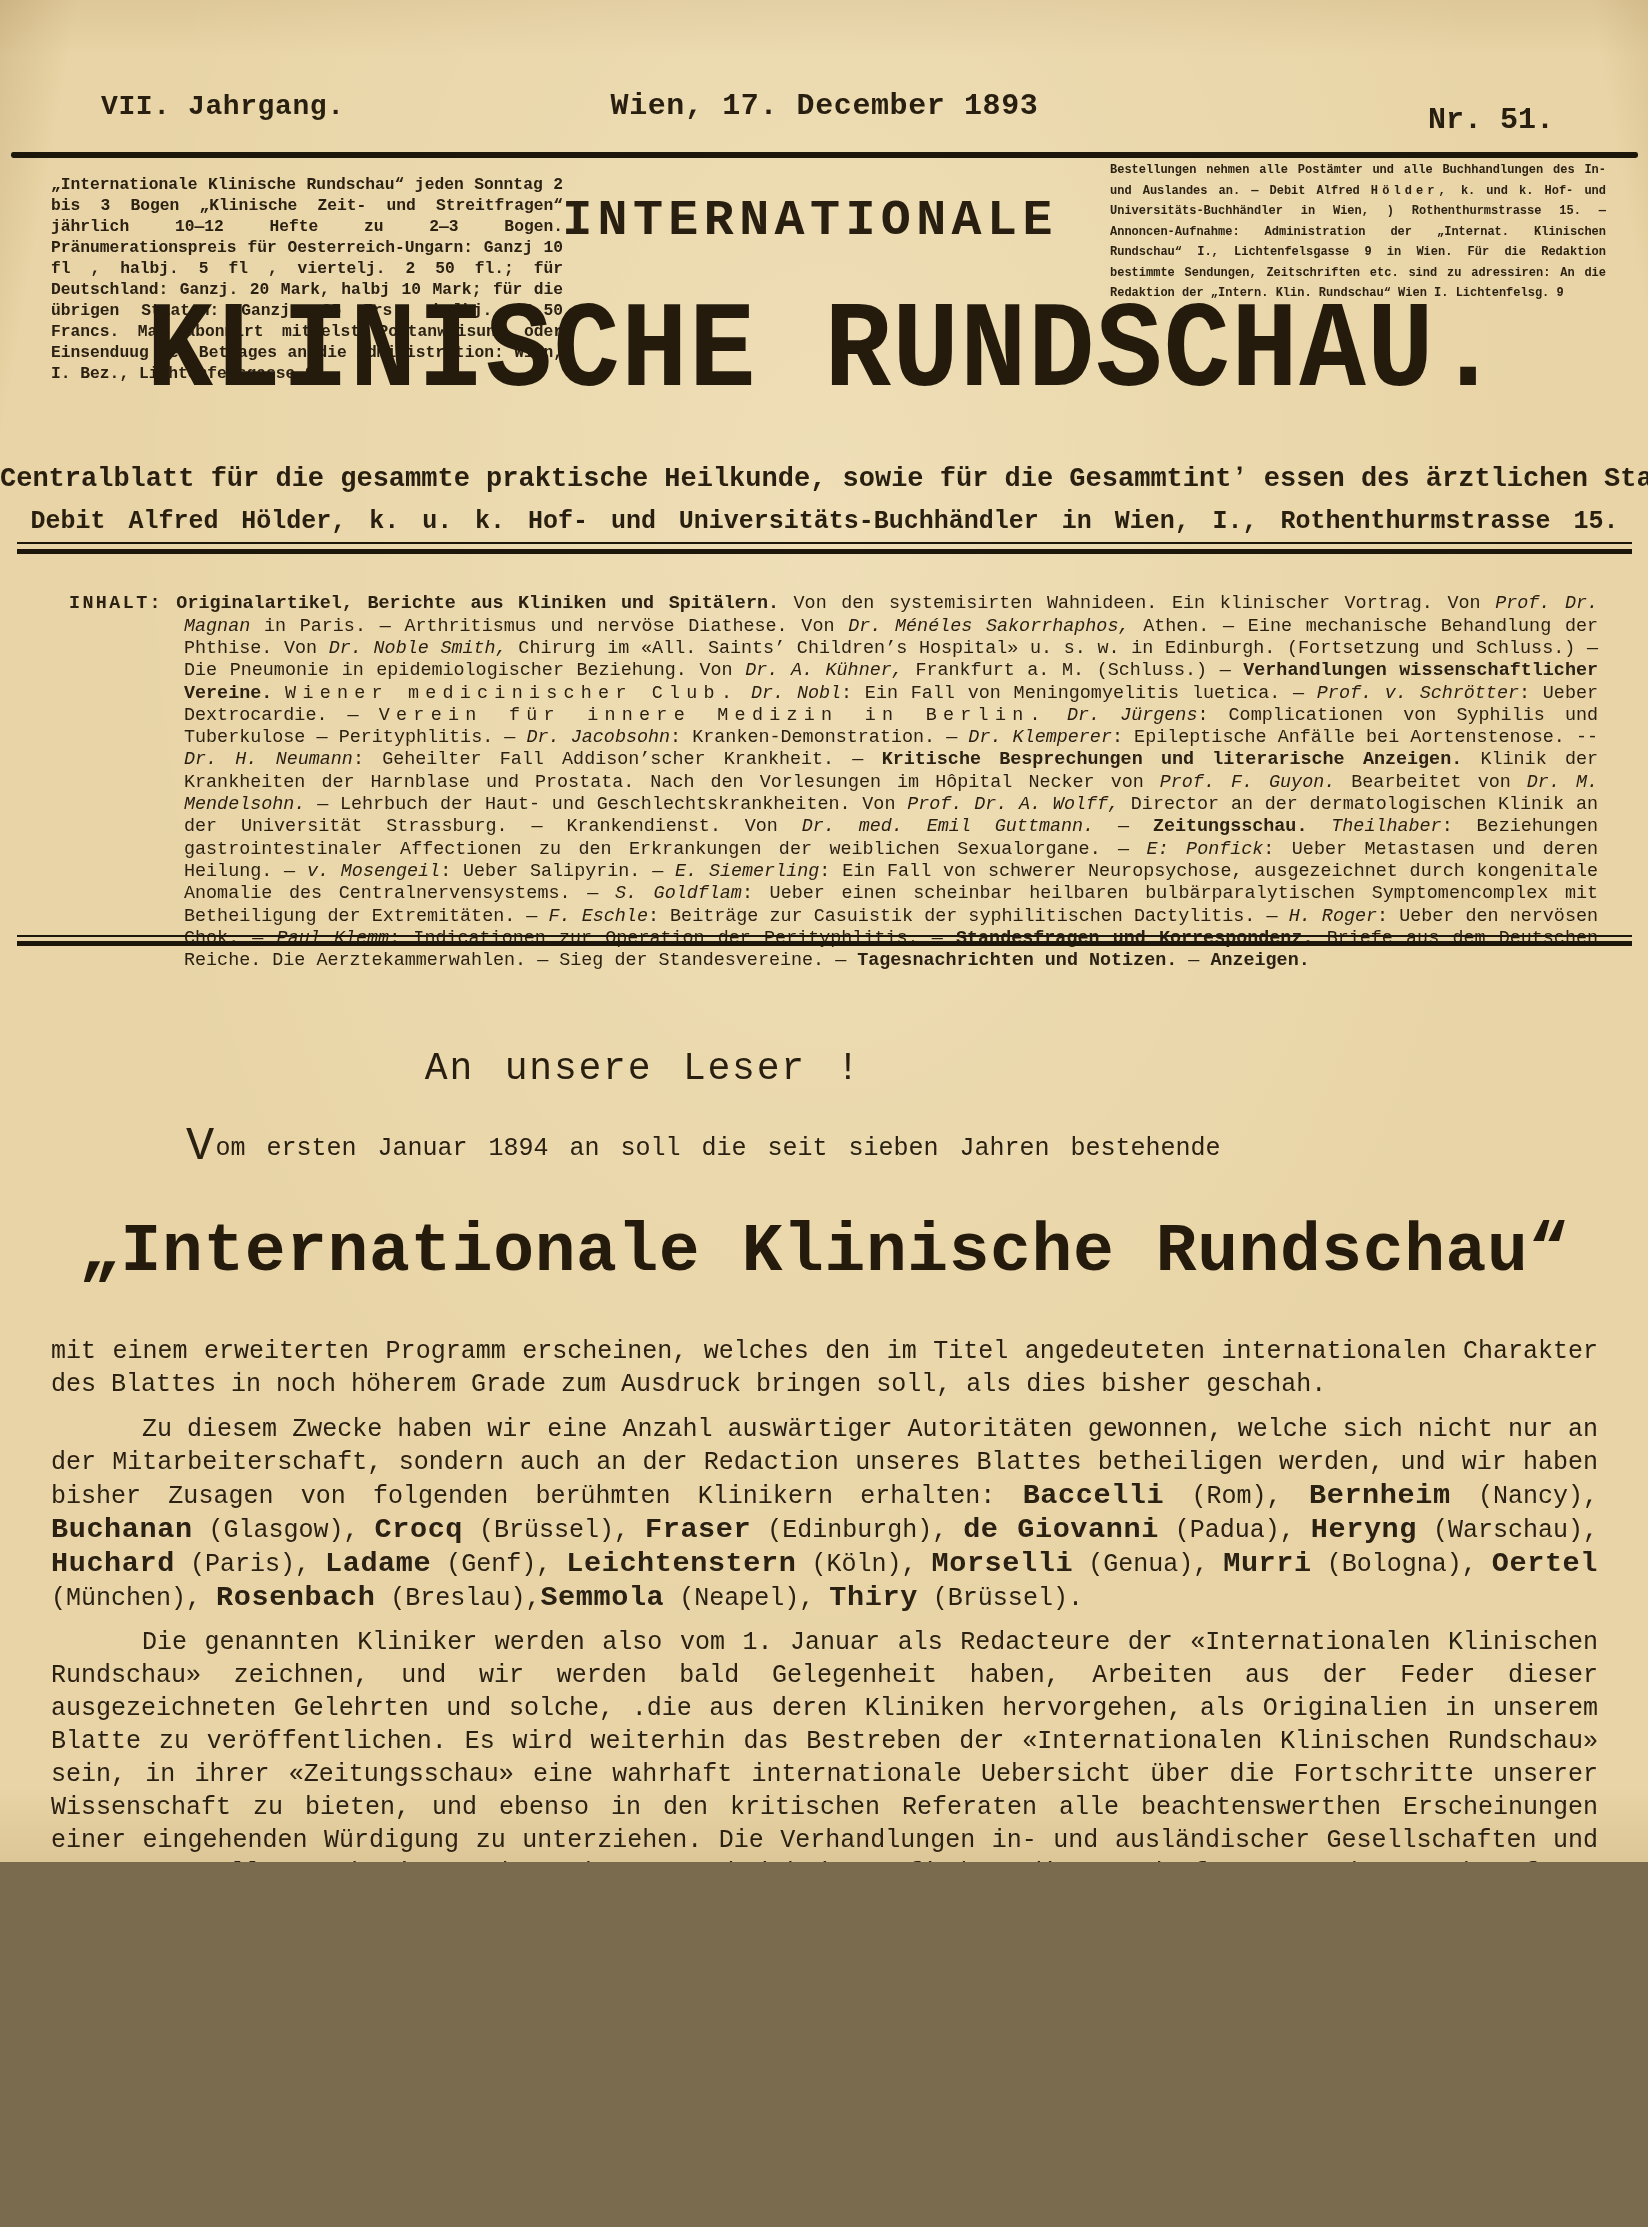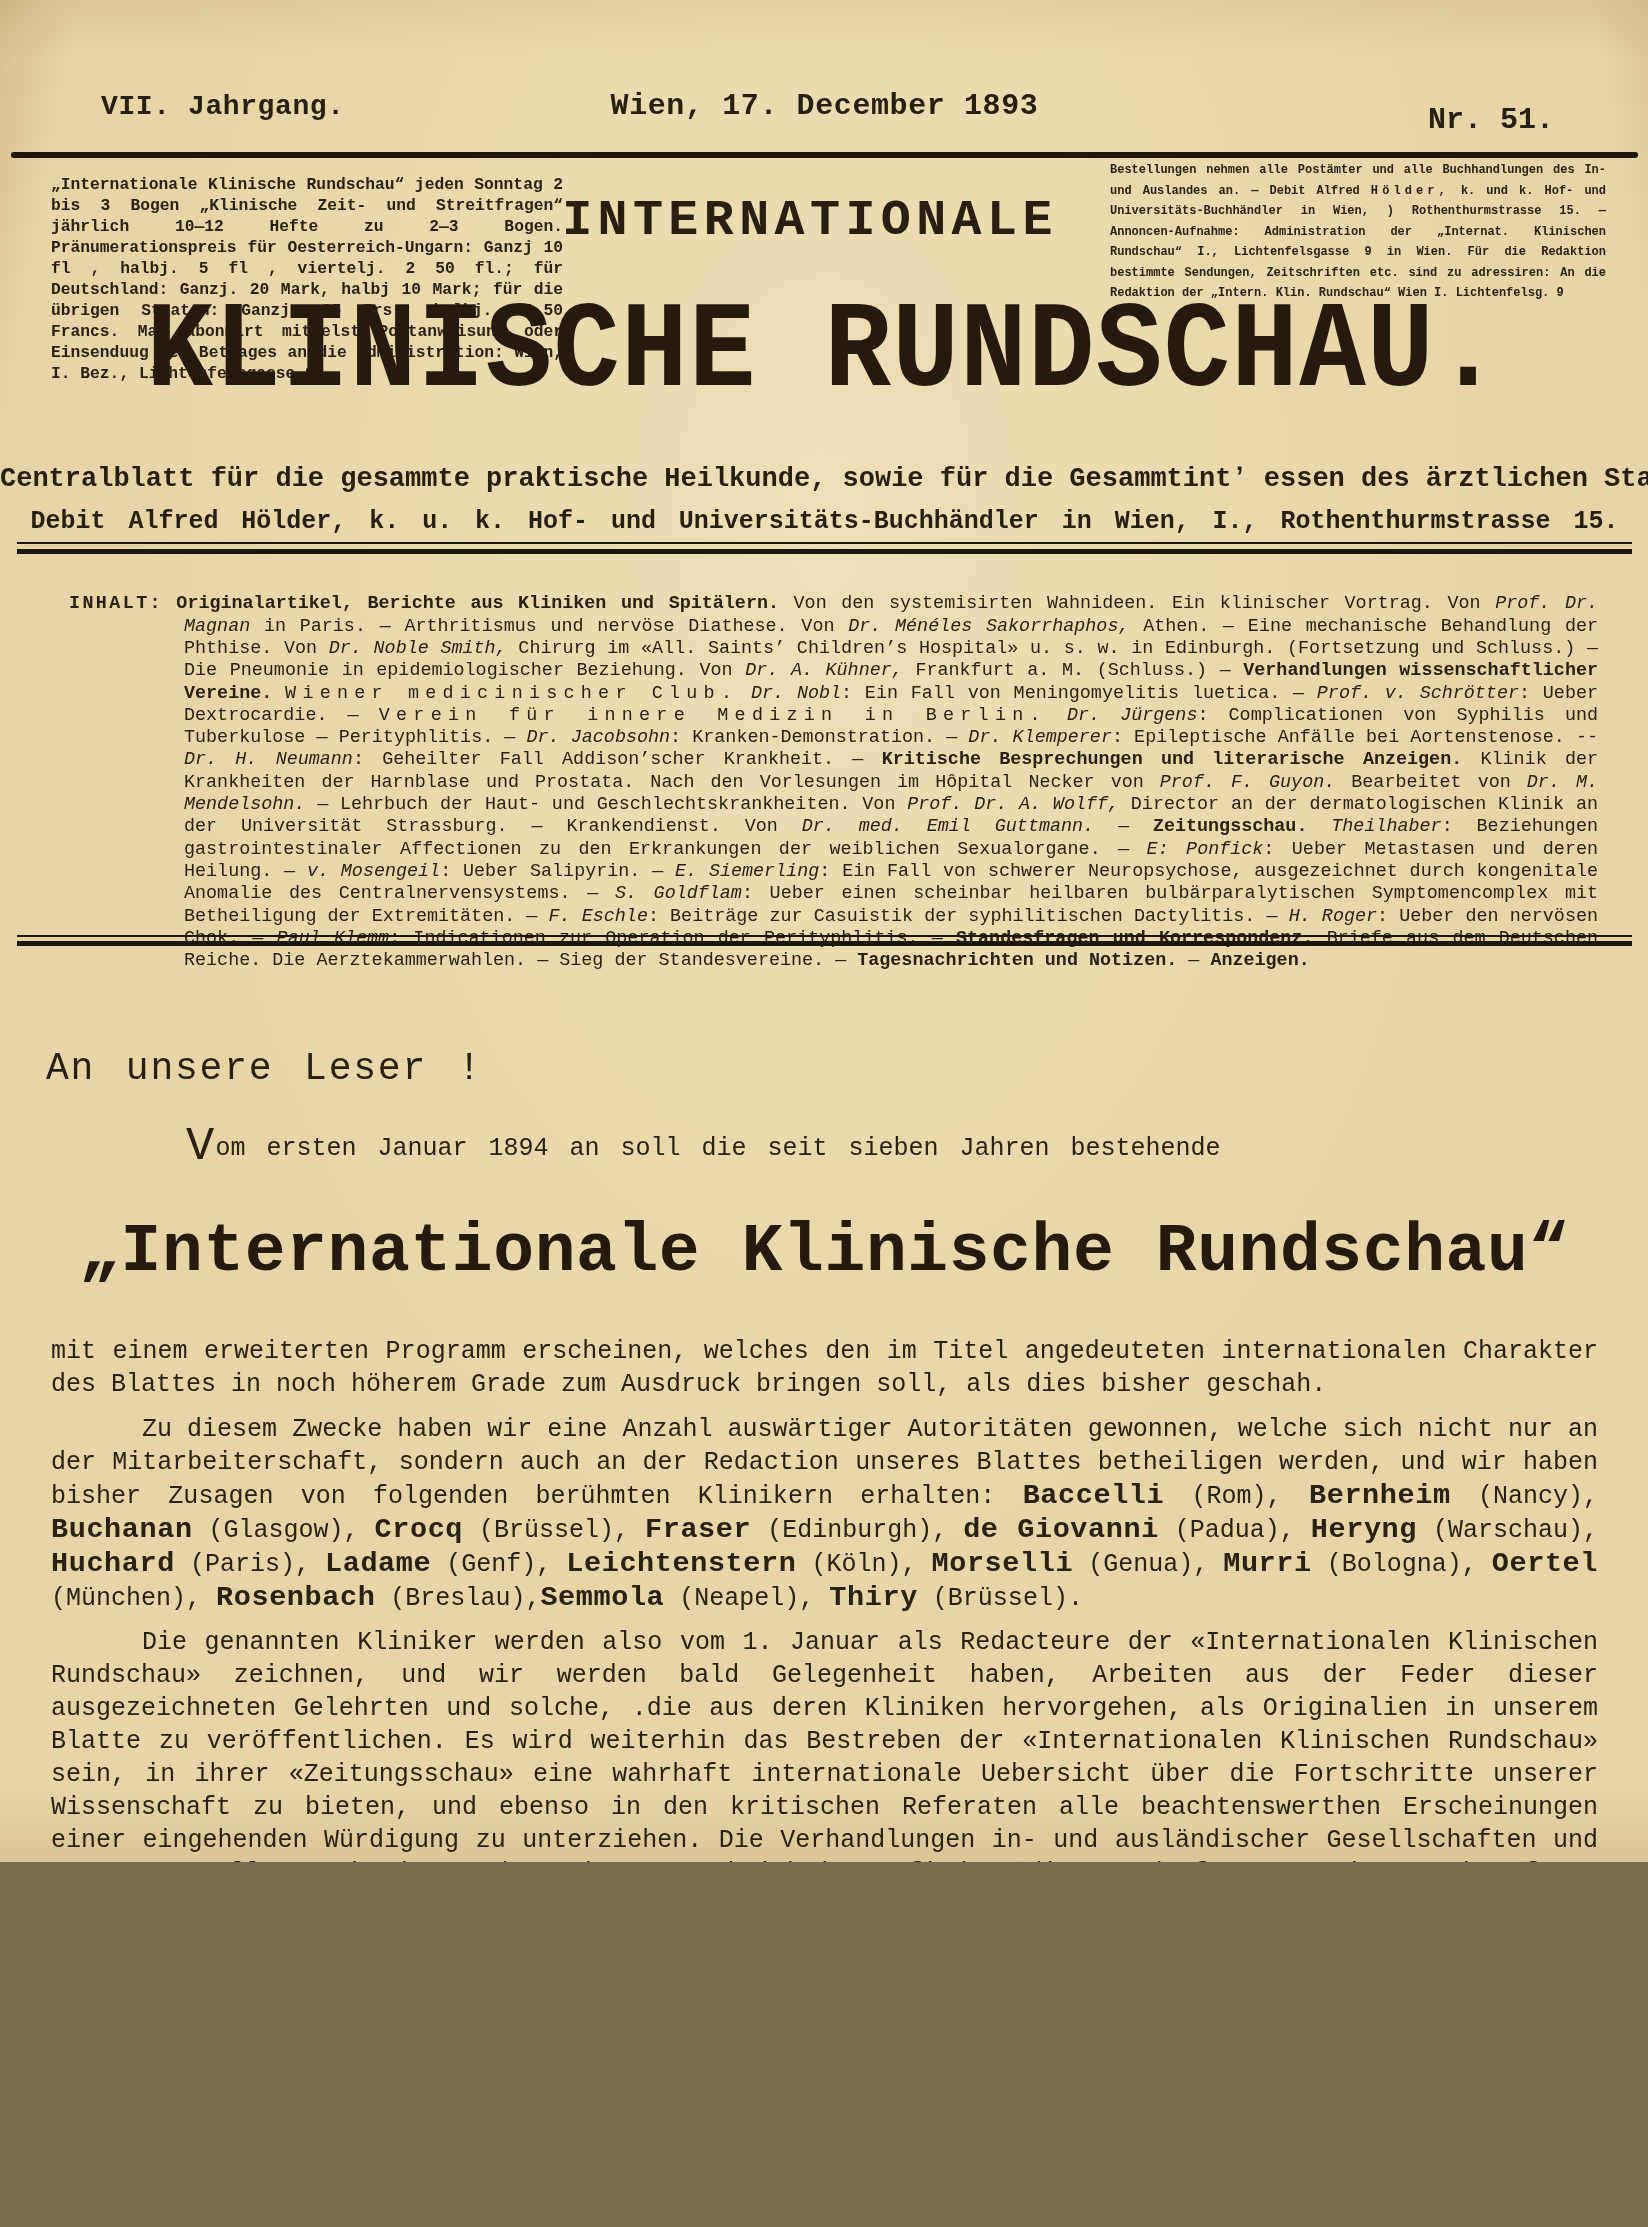--- a/index.html
+++ b/index.html
@@ -53,21 +53,21 @@
     padding-left:115px;text-indent:-115px;
   }
   .inhalt-label{font-weight:bold;letter-spacing:2.4px;margin-right:13.3px;}
 
   .seg-b{font-weight:bold;}
   .seg-i{font-style:italic;}
   .seg-sp{letter-spacing:.34em;}
   .seg-n{font-weight:bold;font-size:1.14em;letter-spacing:0.6px;}
 
   
-  .letter-heading{left:46px;width:1208px;top:1047px;font-size:38px;letter-spacing:1.8px;word-spacing:6px;}
+  .letter-heading{left:39px;width:1208px;top:1047px;text-align:center;font-size:38px;letter-spacing:1.8px;word-spacing:6px;}
   .lede{left:186px;top:1128px;font-size:25px;word-spacing:6px;white-space:nowrap;}
   .lede-initial{font-size:47px;line-height:0.8;vertical-align:-3.6px;margin-right:1.2px;}
   .display-title{
     left:0;right:0;top:1213px;text-align:center;white-space:nowrap;
     font-size:68px;font-weight:bold;color:#241b0d;letter-spacing:0.6px;
   }
 
   .body-text{left:51px;right:51px;top:1335px;font-size:25px;line-height:33px;text-align:justify;}
   .body-text p{margin:0;}
   .body-text p.indent{text-indent:91px;}

